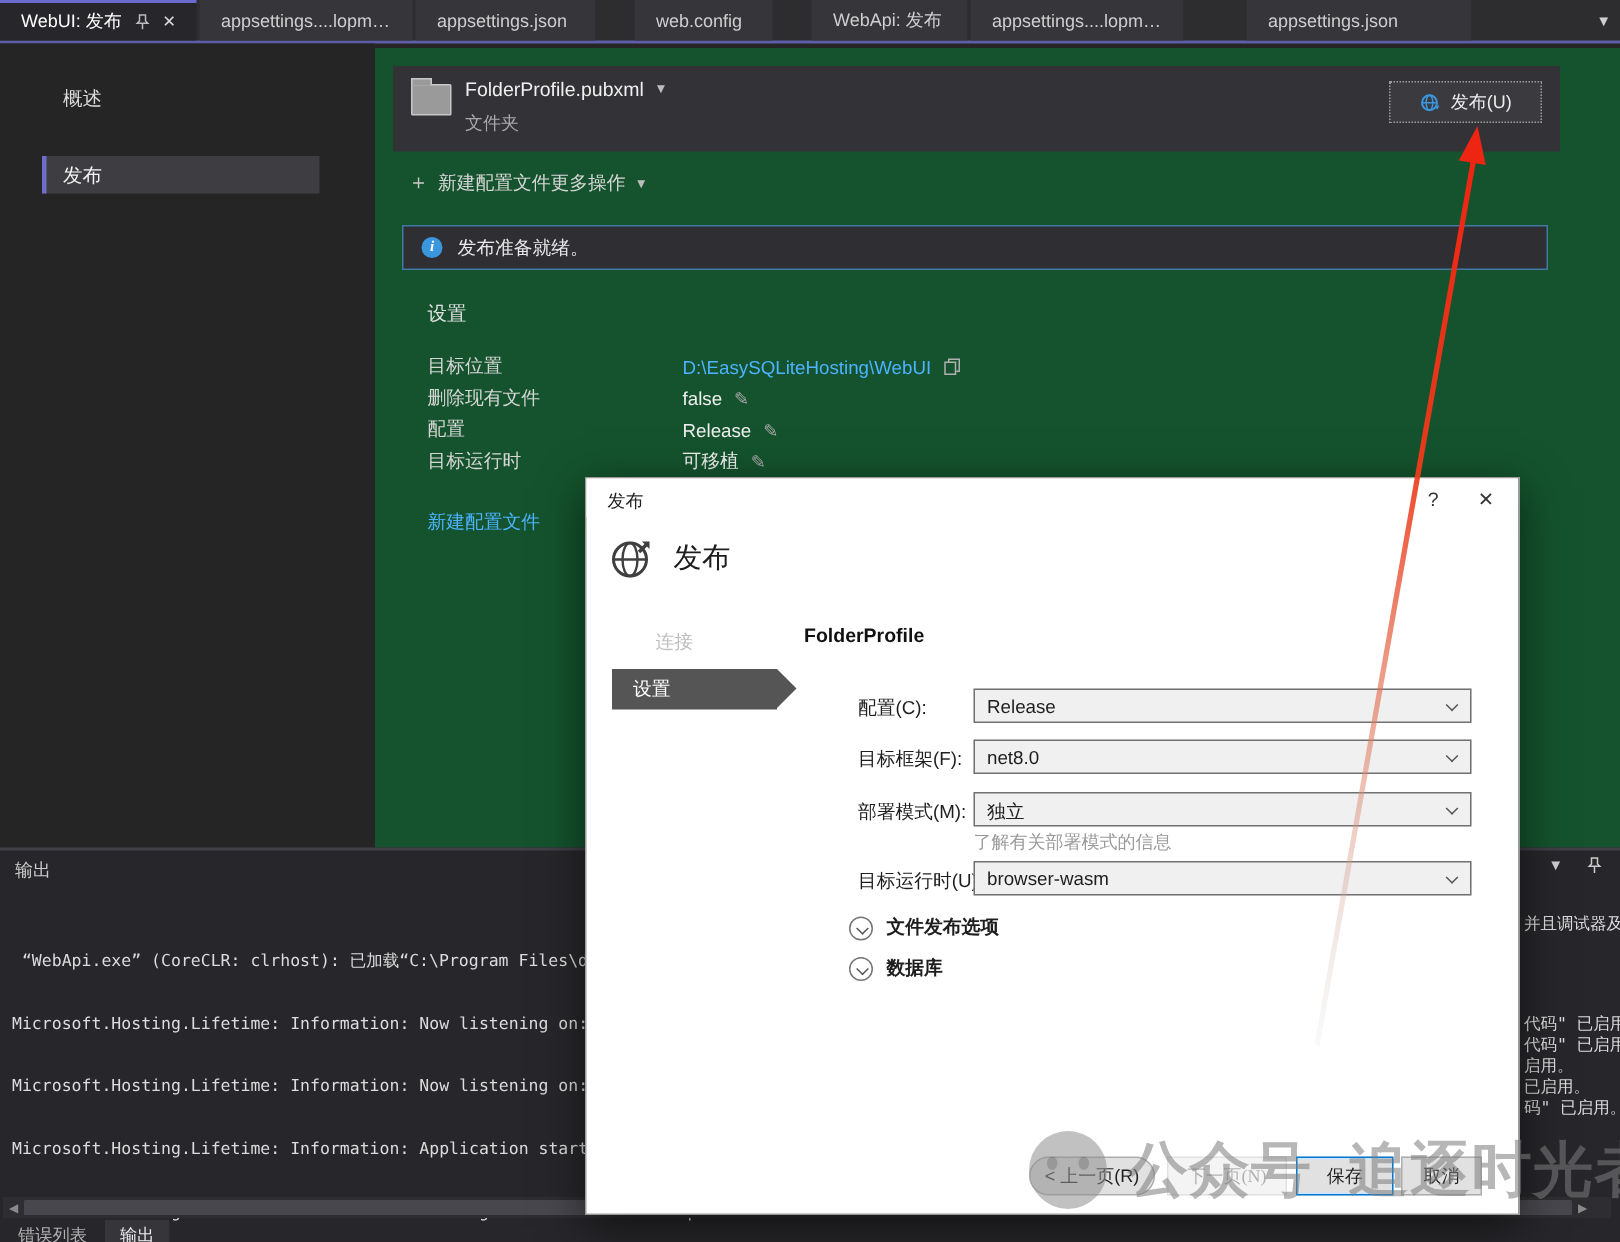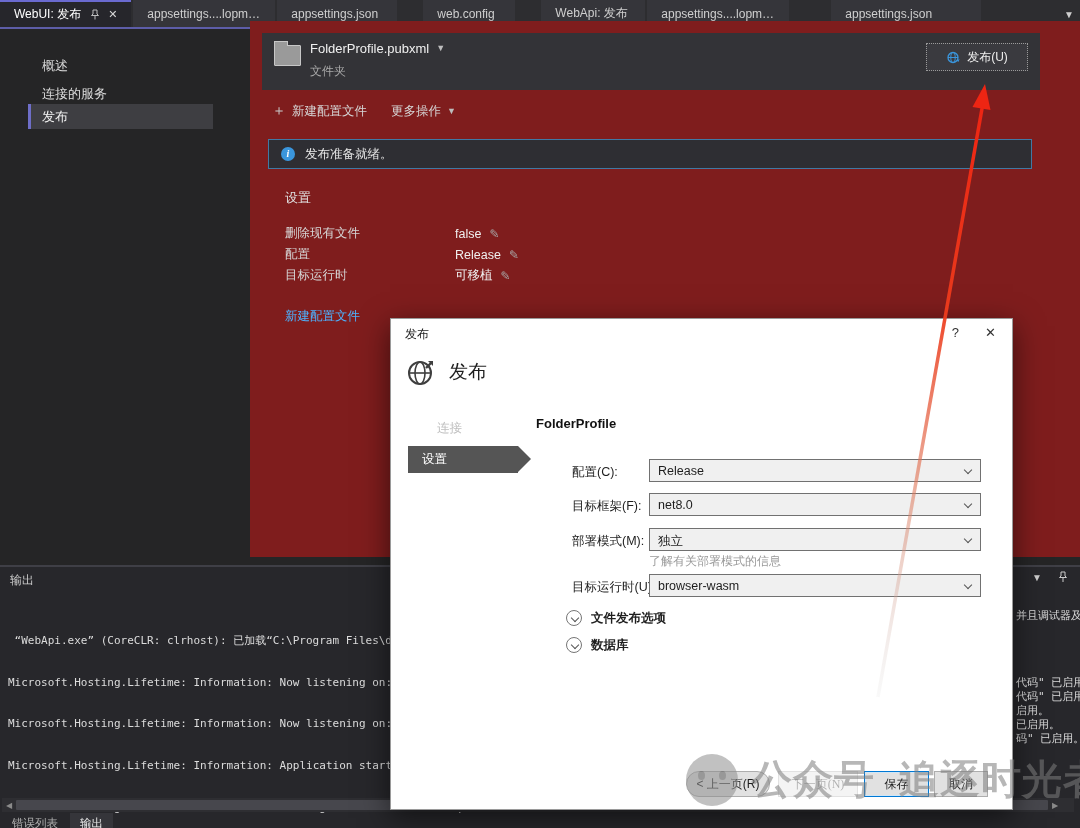--- a/index.html
+++ b/index.html
@@ -20,34 +20,34 @@
   .tab .pinicon { margin-left:9px; opacity:.85; }
   .tab .closeicon { margin-left:8px; font-size:11px; color:#d8d8d8; }
   .tab-chevron { position:absolute; right:6px; top:9px; color:#cfcfcf; font-size:10px; }
   
   .sidebar { position:absolute; left:0; top:29px; width:250px; height:536px; background:#252526; }
   .side-item { position:absolute; left:28px; width:185px; height:25px; color:#dcdcdc;
     font-size:13px; line-height:25px; padding-left:14px; cursor:default; }
   .side-item.sel { background:#3e3e42; color:#f2f2f2; }
   .side-item.sel .accent-bar { position:absolute; left:0; top:0; width:3px; height:25px; background:#6e6ec8; }
   
-  .main { position:absolute; left:250px; top:21px; width:830px; height:536px; background:#7f1d1d; }
+  .main { position:absolute; left:250px; top:32px; width:830px; height:536px; background:#14532d; }
   .profile-header { position:absolute; left:12px; top:12px; width:778px; height:57px; background:#333337; }
   .folder-icon { position:absolute; left:12px; top:12px; width:27px; height:21px;
     background:#9a9a9a; border:1px solid #c7c7c7; border-radius:1px; }
   .folder-icon::before { content:""; position:absolute; left:-1px; top:-5px; width:12px; height:4px;
     background:#9a9a9a; border:1px solid #c7c7c7; border-bottom:none; }
   .profile-name { position:absolute; left:48px; top:8px; font-size:13px; color:#f0f0f0; }
   .profile-name .caret { color:#bdbdbd; font-size:9px; margin-left:7px; vertical-align:2px; }
   .profile-type { position:absolute; left:48px; top:30px; font-size:12px; color:#a9a9a9; }
   .publish-btn { position:absolute; right:12px; top:10px; width:102px; height:28px;
     background:#3a3a3f; border:1px dotted #9a9a9a; color:#ededed; font-size:12px;
     display:flex; align-items:center; justify-content:center; gap:6px; cursor:pointer;
     font-family:inherit; }
-  .toolbar { position:absolute; left:22px; top:81px; display:flex; gap:24px; align-items:center;
+  .toolbar { position:absolute; left:22px; top:81px; display:flex; align-items:center;
     color:#d6d6d6; font-size:12.5px;text-align:right; }
   .toolbar .plus { color:#c8c8c8; font-size:14px; margin-right:6px; }
   .toolbar .caret { font-size:9px; color:#bdbdbd; margin-left:6px; vertical-align:1px; }
   .toolbar > span { cursor:pointer; }
   .infobar { position:absolute; left:18px; top:118px; width:764px; height:30px;
     background:#2e2e33; border:1px solid #4179a4; display:flex; align-items:center; padding-left:12px; }
   .info-icon { width:14px; height:14px; border-radius:50%; background:#3a96dd; color:#fff;
     font-size:10px; font-style:italic; font-weight:bold; text-align:center; line-height:14px;
     font-family:"Liberation Serif","DejaVu Serif",serif; margin-right:10px; }
   .infobar .msg { color:#e8e8e8; font-size:12.5px; }
@@ -102,21 +102,21 @@
     border-top:13.5px solid transparent; border-bottom:13.5px solid transparent; border-left:13px solid #555555; }
   .profile-heading { position:absolute; left:145px; top:97px; font-size:13px; font-weight:bold; color:#111; }
   .dlg-row { position:absolute; left:145px; height:23px; }
   .dlg-row .flabel { position:absolute; left:0; top:5px; font-size:12.5px; color:#1e1e1e; white-space:nowrap;padding-left:36px; }
   .dropdown { position:absolute; left:113px; top:0; width:332px; height:23px; background:#f0f0f0;
     border:1px solid #717171; cursor:pointer; }
   .dropdown .dval { position:absolute; left:8px; top:4px; font-size:12.5px; color:#1e1e1e; }
   .dropdown .dcaret { position:absolute; right:9px; top:7px; width:6px; height:6px;
     border-right:1.4px solid #555; border-bottom:1.4px solid #555; transform:rotate(45deg); }
   .dlg-helper { position:absolute; left:258px; top:234px; font-size:12px; color:#9a9a9a; text-decoration:none; cursor:pointer; }
-  .dlg-section { position:absolute; left:175px; display:flex; align-items:flex-start; gap:9px; cursor:pointer; }
+  .dlg-section { position:absolute; left:175px; display:flex; align-items:flex-end; gap:9px; cursor:pointer; }
   .circle-chev { width:16px; height:16px; border-radius:50%; border:1px solid #767676; position:relative; }
   .circle-chev::after { content:""; position:absolute; left:4.5px; top:3.5px; width:5px; height:5px;
     border-right:1.3px solid #555; border-bottom:1.3px solid #555; transform:rotate(45deg); }
   .dlg-section .sec-label { font-size:12.5px; font-weight:bold; color:#1e1e1e; }
   .dlg-buttons { position:absolute; left:0; top:452px; width:100%; height:27px; }
   .dbtn { position:absolute; height:26px; background:#e1e1e1; border:1px solid #adadad;
     font-size:12px; color:#1e1e1e; font-family:inherit; cursor:pointer; }
   .dbtn.prev { left:295px; width:84px;border-radius:13px; }
   .dbtn.next { left:387px; width:80px; opacity:.35;font-family:Liberation Serif, serif; }
   .dbtn.save { left:473px; width:65px; border:1px solid #0078d4; box-shadow:inset 0 0 0 1px #cfe6f7; }
@@ -165,21 +165,20 @@
     <span class="tab-label">appsettings....lopment.json</span>
   </div>
   <div class="tab gap" style="width:150px">
     <span class="tab-label">appsettings.json</span>
   </div>
   <span class="tab-chevron">▼</span>
 </div>
 
 <div class="sidebar">
   <div class="side-item" style="top:24px">概述</div>
-  <div class="side-item" style="top:52px">连接的服务</div>
   <div class="side-item sel" style="top:75px">
     <span class="accent-bar"></span>
     <span>发布</span>
   </div>
 </div>
 
 <div class="main">
   <div class="profile-header">
     <div class="folder-icon"></div>
     <div class="profile-name">
@@ -205,20 +204,32 @@
   </div>
 
   <div class="infobar">
     <span class="info-icon">i</span>
     <span class="msg">发布准备就绪。</span>
   </div>
 
   <div class="settings">
     <div class="settings-heading">设置</div>
     <div class="srow">
+      <span class="slabel">目标位置</span>
+      <span class="svalue">
+        <a class="slink">D:\EasySQLiteHosting\WebUI</a>
+        <span class="copybtn">
+          <svg width="12" height="13" viewBox="0 0 12 13">
+              <rect x="1" y="3.5" width="7" height="8" fill="none" stroke="#b0b0b0" stroke-width="1"></rect>
+              <path d="M3.5 3.5v-2h7v8h-2" fill="none" stroke="#b0b0b0" stroke-width="1"></path>
+            </svg>
+        </span>
+      </span>
+    </div>
+    <div class="srow">
       <span class="slabel">删除现有文件</span>
       <span class="svalue">
           <span>false</span>
           <span class="pencil">✎</span>
         </span>
     </div>
     <div class="srow">
       <span class="slabel">配置</span>
       <span class="svalue">
           <span>Release</span>

